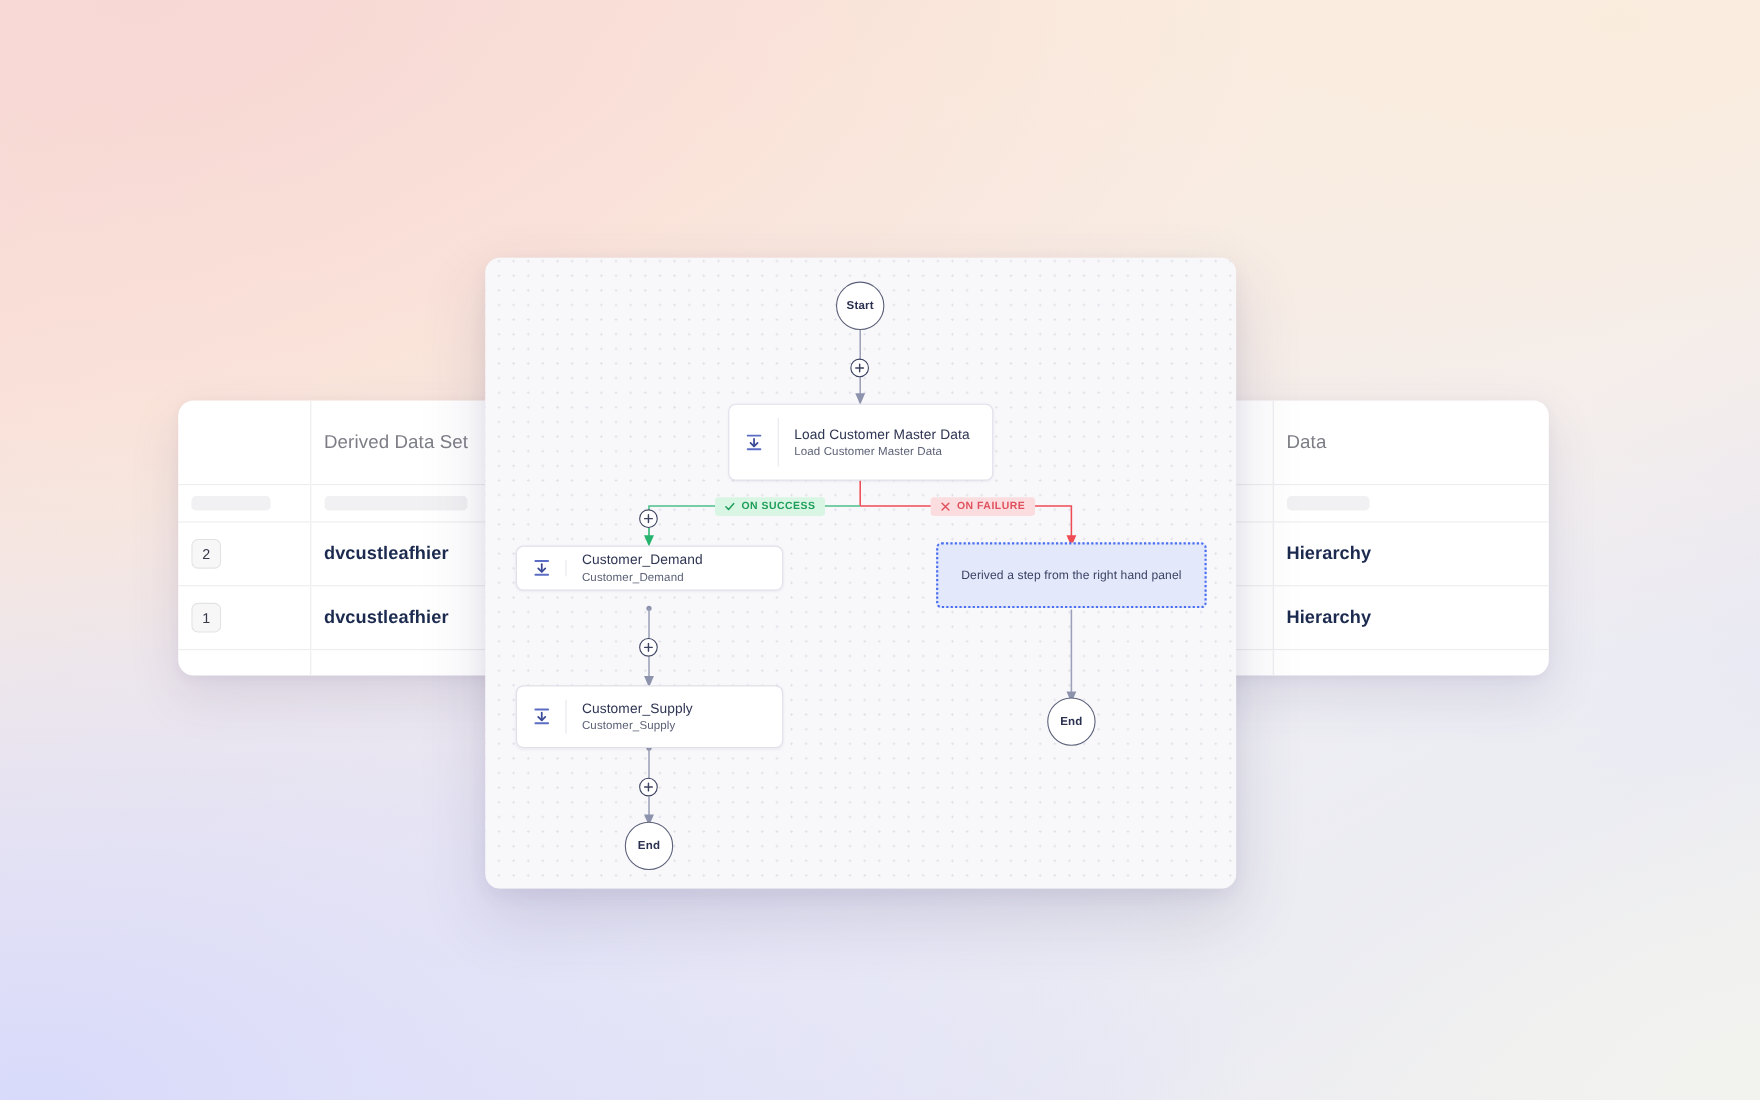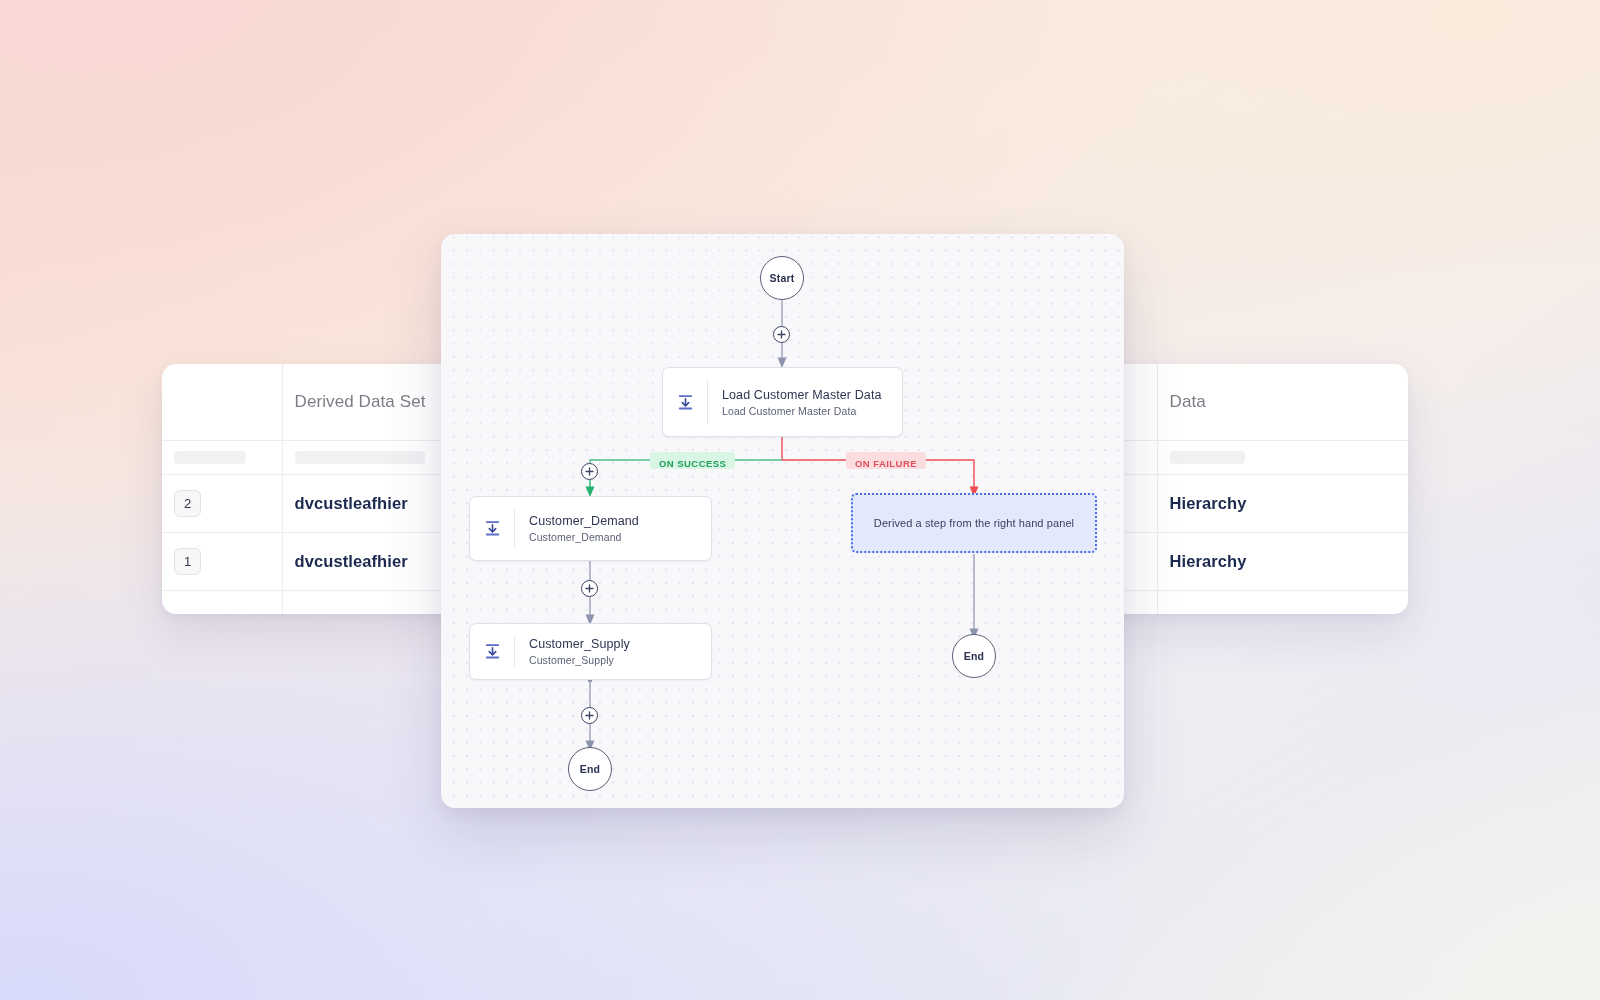--- a/index.html
+++ b/index.html
@@ -160,21 +160,20 @@
   .edge-label {
     position: absolute;
     display: flex; align-items: center; gap: 6px;
     height: 17px;
     padding: 0 9px;
     border-radius: 3px;
     font-size: 9.5px;
     font-weight: 700;
     letter-spacing: .45px;
     white-space: nowrap;
-    flex-direction: column;
   }
   .edge-label.success { background: #d9f5e4; color: #1f9d5a; }
   .edge-label.failure { background: #fbdde0; color: #e0515d; }
   .edge-label svg { display: block; }
 </style>
 </head>
 <body>
 
 <div id="stage">
 
@@ -317,21 +316,21 @@
       </svg>
       <span>ON FAILURE</span>
     </div>
 
     <div class="plus-btn" style="left:140px; top:229px;">
       <svg width="9" height="9" viewBox="0 0 9 9">
         <path d="M4.5,1 L4.5,8 M1,4.5 L8,4.5" stroke="#3c4260" stroke-width="1.3" stroke-linecap="round"></path>
       </svg>
     </div>
 
-    <div class="node" style="left:28px; top:262px; width:243px; height:65px;">
+    <div class="node" style="left:28px; top:262px; width:243px; height:41px;">
       <div class="node-icon">
         <svg width="17" height="17" viewBox="0 0 18 18">
           <rect x="2" y="1.2" width="14" height="1.9" rx=".8" fill="#5b6dc4"></rect>
           <path d="M9,5.2 L9,12.2" stroke="#3b4a96" stroke-width="1.7" stroke-linecap="round"></path>
           <path d="M5.6,9.2 L9,12.6 L12.4,9.2" fill="none" stroke="#3b4a96" stroke-width="1.7" stroke-linecap="round" stroke-linejoin="round"></path>
           <rect x="2" y="14.4" width="14" height="1.9" rx=".8" fill="#5b6dc4"></rect>
         </svg>
       </div>
       <div class="node-divider"></div>
       <div class="node-texts">

